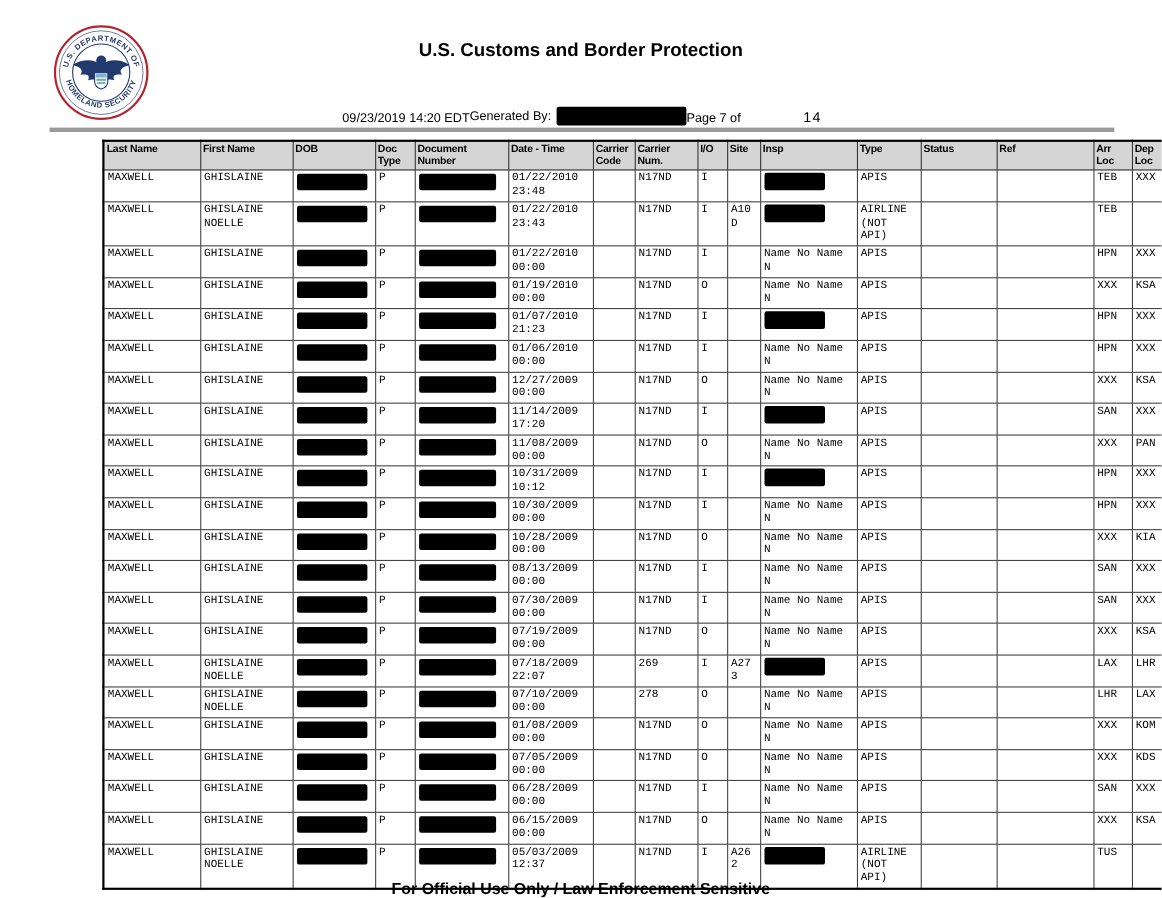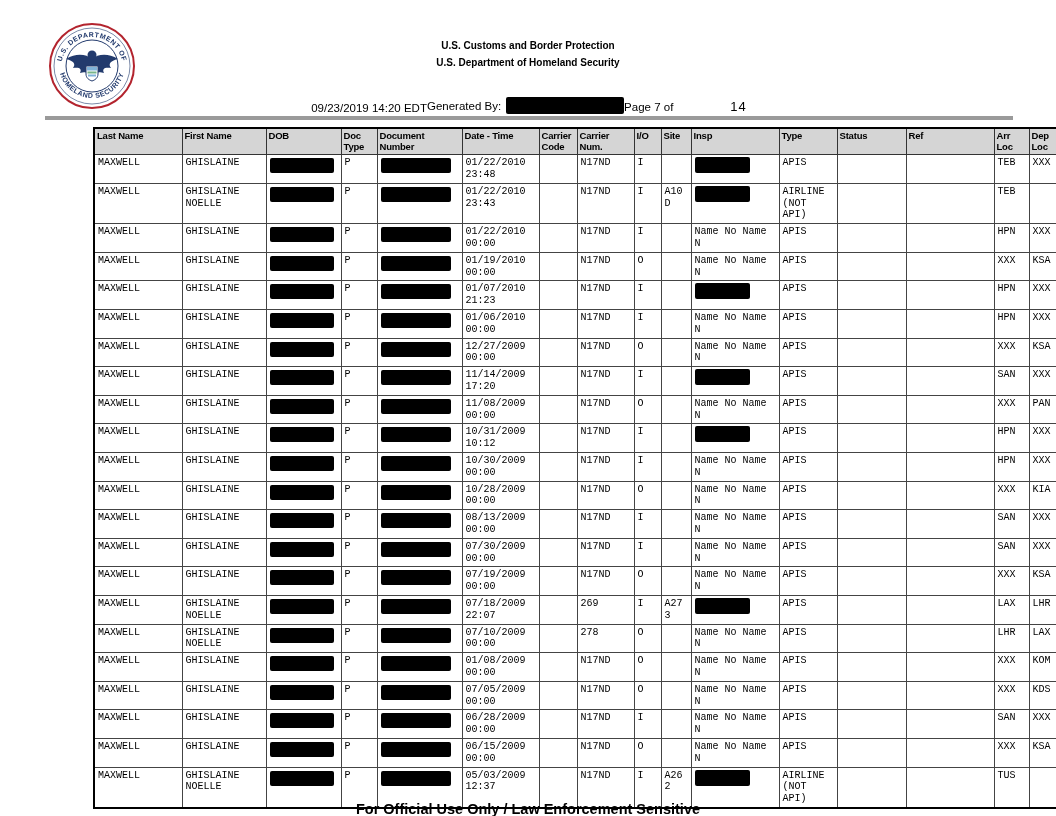--- a/index.html
+++ b/index.html
@@ -3,21 +3,21 @@
 <meta charset="utf-8">
 <style>
   html,body{margin:0;padding:0;}
   body{
     width:1056px;height:816px;position:relative;background:#ffffff;
     font-family:"Liberation Sans",sans-serif;color:#000;overflow:hidden;
   }
   .seal{position:absolute;left:48px;top:22px;width:88px;height:88px;}
   .titles{
     position:absolute;top:37px;left:0;right:0;text-align:center;
-    font-weight:bold;font-size:10px;line-height:17px;
+    font-weight:bold;font-size:17px;line-height:17px;
   }
   .infobar{
     position:absolute;top:98px;left:45px;width:968px;height:16px;
     font-size:11.5px;display:flex;justify-content:center;align-items:flex-end;
   }
   .info-center{display:flex;align-items:center;gap:5px;}
   .genby-redact{display:inline-block;width:118px;height:17px;background:#000;border-radius:2px;}
   .pageno{display:flex;align-items:baseline;gap:15px;}
   .pageno .total{font-size:13px;letter-spacing:1px;margin-left:42px;}
   .rule{position:absolute;top:116px;left:45px;width:968px;height:4px;background:#9a9a9a;}
@@ -70,21 +70,20 @@
       <circle cx="44" cy="33" r="4.5" fill="#223a6d"></circle>
       <path d="M38 44 L50 44 L50 52 C50 56 47 58 44 59 C41 58 38 56 38 52 Z" fill="#ffffff" stroke="#223a6d" stroke-width="1"></path>
       <rect x="39" y="45" width="10" height="3.5" fill="#7fb2d8"></rect>
       <rect x="39.5" y="49.5" width="9" height="2" fill="#77b58a"></rect>
       <rect x="40" y="52.5" width="8" height="2" fill="#7fb2d8"></rect>
     </g>
   </svg>
 
   <div class="titles">
     <div>U.S. Customs and Border Protection</div>
-    <div>U.S. Department of Homeland Security</div>
   </div>
 
   <div class="infobar">
     <span>09/23/2019 14:20 EDT</span>
     <span class="info-center">
       <span>Generated By:</span>
       <span class="genby-redact"></span>
     </span>
     <span class="pageno">
       <span>Page 7 of</span>

